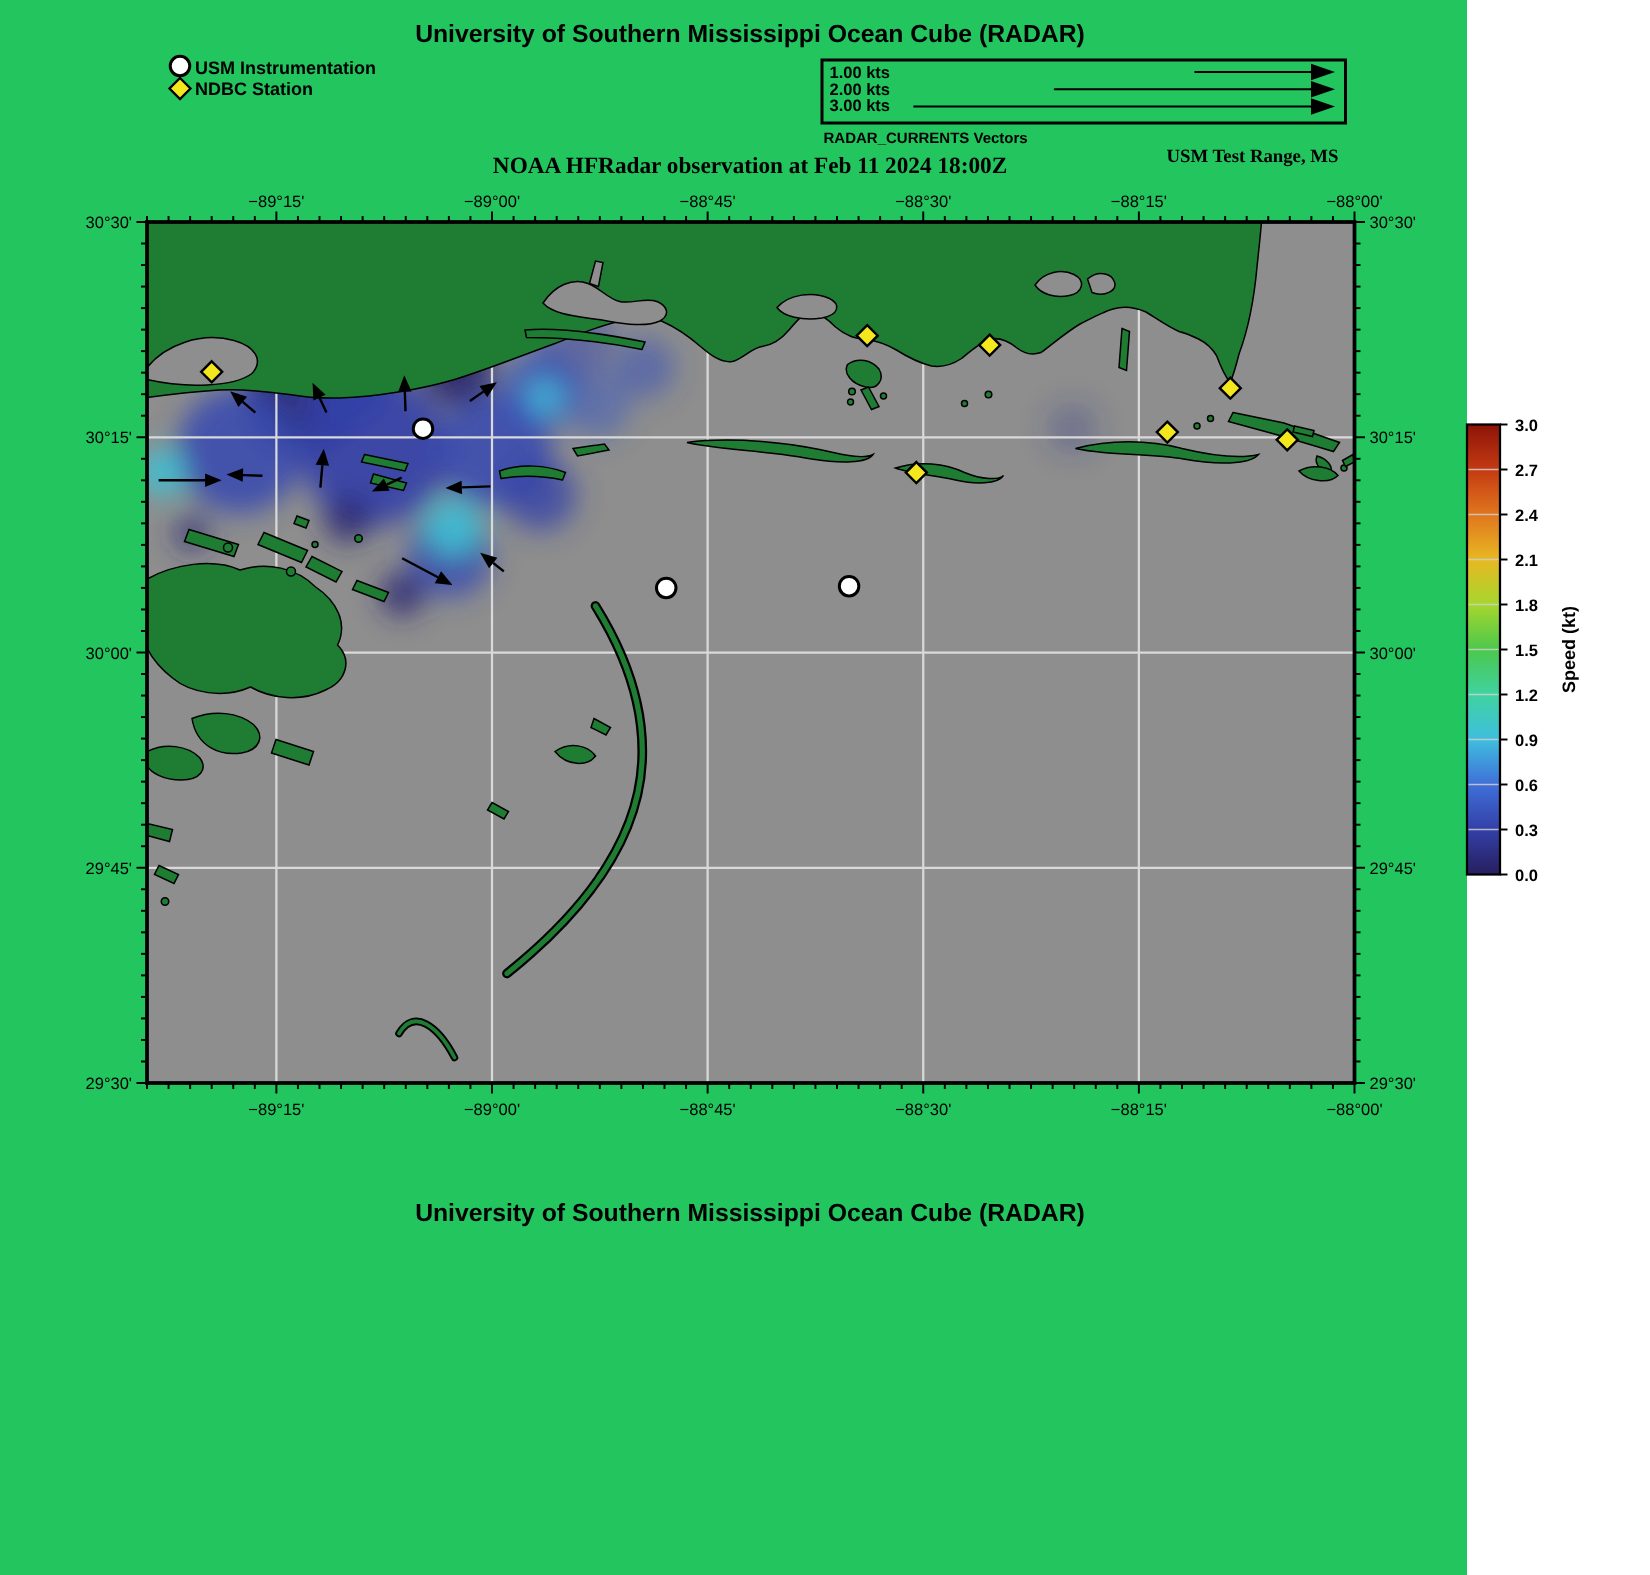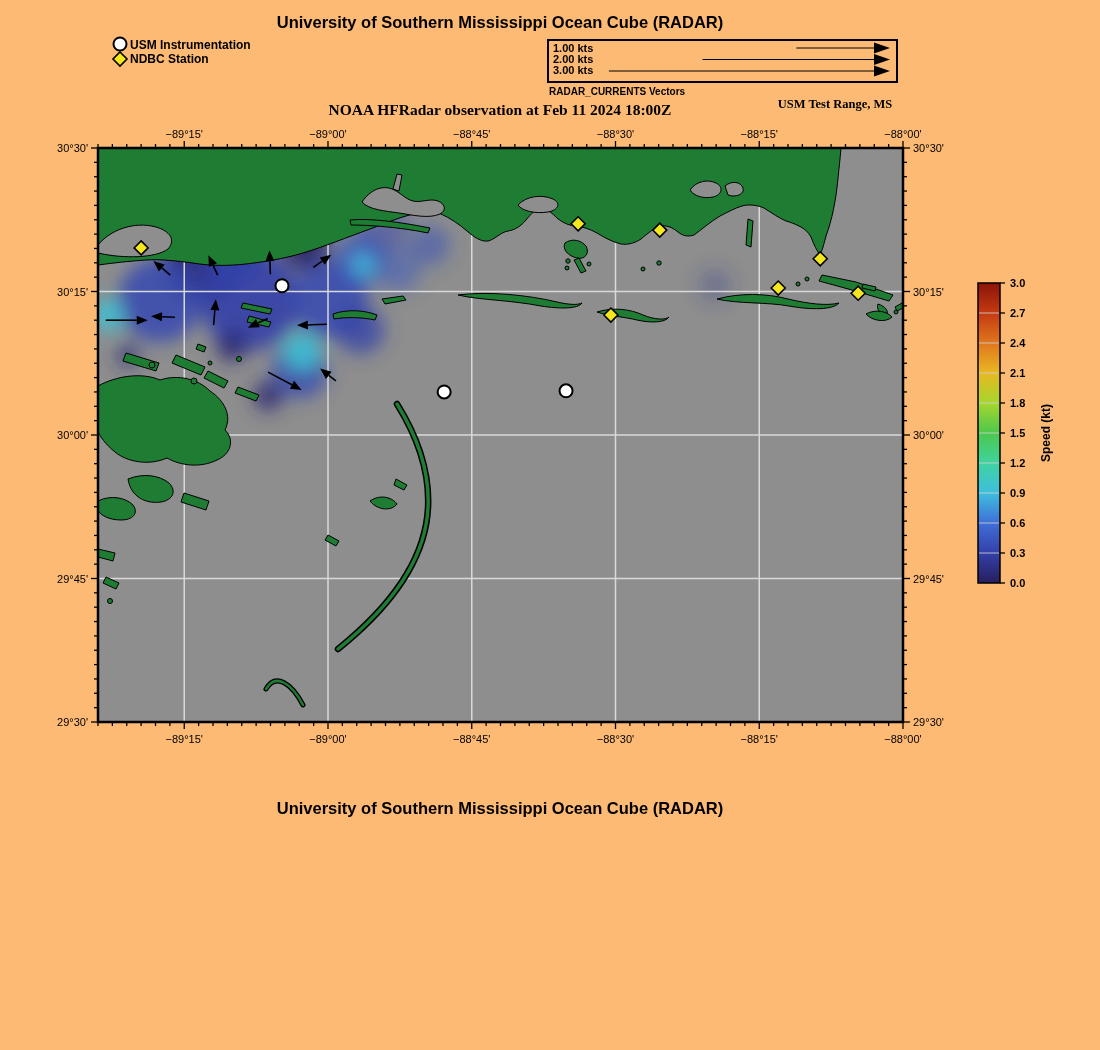--- a/index.html
+++ b/index.html
@@ -1,16 +1,16 @@
 <!DOCTYPE html>
 <html><head>
 <meta charset="utf-8">
 <style>
   html,body{margin:0;padding:0;background:#ffffff;}
-  .page{position:relative;width:1100px;height:1050px;background:#fdba74;
+  .page{position:relative;width:978px;height:1050px;background:#22c55e;
         font-family:"Liberation Sans", sans-serif;}
   svg text{user-select:none;}
   .t-title{font:bold 16.5px "Liberation Sans",sans-serif;fill:#000;}
   .t-serif{font:bold 15.5px "Liberation Serif",serif;fill:#000;}
   .t-serif-sm{font:bold 12.5px "Liberation Serif",serif;fill:#000;}
   .t-legend{font:bold 12px "Liberation Sans",sans-serif;fill:#000;}
   .t-scale{font:bold 11px "Liberation Sans",sans-serif;fill:#000;}
   .t-caption{font:bold 10px "Liberation Sans",sans-serif;fill:#000;}
   .t-tick{font:11px "Liberation Sans",sans-serif;fill:#000;}
   .t-cbtick{font:bold 11px "Liberation Sans",sans-serif;fill:#000;}

